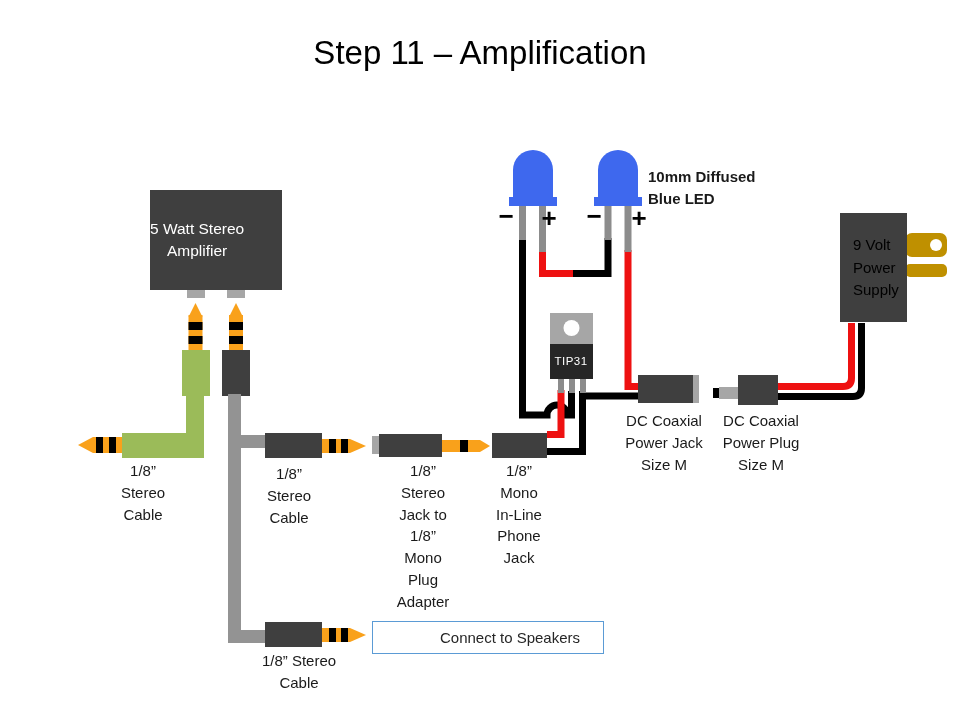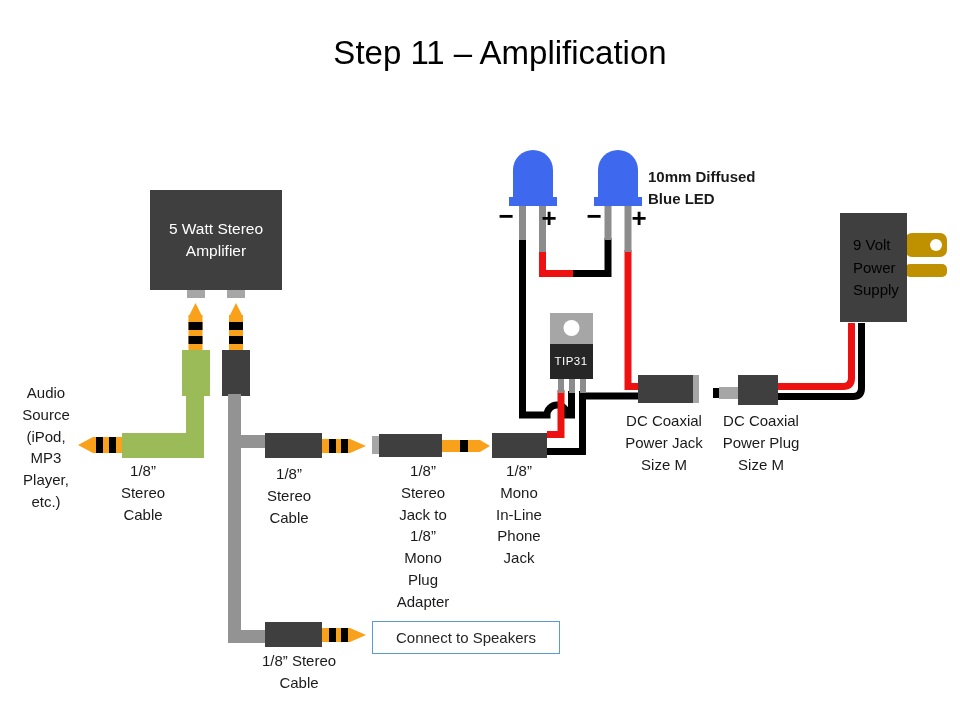--- a/index.html
+++ b/index.html
@@ -3,35 +3,35 @@
 <meta charset="utf-8">
 <style>
   html,body{margin:0;padding:0;background:#fff;}
   .stage{position:relative;width:960px;height:720px;background:#fff;overflow:hidden;
          font-family:"Liberation Sans",sans-serif;color:#111;}
   svg.diagram{position:absolute;left:0;top:0;}
   .label{position:absolute;font-size:15px;line-height:1.45;white-space:pre-line;
          text-align:center;transform:translateX(-50%);color:#1a1a1a;}
   .label.left{text-align:left;transform:none;font-weight:bold;}
   .title{position:absolute;left:480px;top:34px;transform:translateX(-50%);
-         font-size:33px;color:#000;white-space:nowrap;margin-left:20px;}
+         font-size:33px;color:#000;white-space:nowrap;}
   .amp-box{position:absolute;left:150px;top:190px;width:132px;height:100px;
            background:var(--component-dark);color:#fff;display:flex;align-items:center;
-           justify-content:center;text-align:center;font-size:15.5px;line-height:1.4;
+           text-align:center;font-size:15.5px;line-height:1.4;
            white-space:pre-line;}
   .psu-text{position:absolute;left:853px;top:234px;width:60px;color:#000000;font-size:15px;
             line-height:1.5;white-space:pre-line;text-align:left;}
   .tip31-text{position:absolute;left:571px;top:361px;transform:translate(-50%,-50%);
               color:#fff;font-size:11.5px;letter-spacing:.5px;}
   .polarity{position:absolute;font-size:26px;font-weight:700;color:#000;
             transform:translate(-50%,-50%);}
   .speakers-note{position:absolute;left:372px;top:621px;width:186px;height:31px;
                  border:1.5px solid var(--note-border-blue);background:#fff;
                  display:flex;align-items:center;justify-content:center;
-                 font-size:15px;color:#262626;}
+                 font-size:15px;color:#262626;padding-left:44px;}
 </style>
 </head>
 <body>
 
 <div class="stage">
 
   <svg class="diagram" width="960" height="720" viewBox="0 0 960 720">
 
     <g fill="none" stroke-width="7">
 
@@ -165,26 +165,20 @@
 Power
 Supply</div>
 
   <div class="label" style="left:664px;top:410px">DC Coaxial
 Power Jack
 Size M</div>
   <div class="label" style="left:761px;top:410px">DC Coaxial
 Power Plug
 Size M</div>
 
-  <div class="label" style="left:46px;top:382px">Audio
-Source
-(iPod,
-MP3
-Player,
-etc.)</div>
 
   <div class="label" style="left:143px;top:460px">1/8”
 Stereo
 Cable</div>
   <div class="label" style="left:289px;top:463px">1/8”
 Stereo
 Cable</div>
   <div class="label" style="left:423px;top:460px">1/8”
 Stereo
 Jack to

